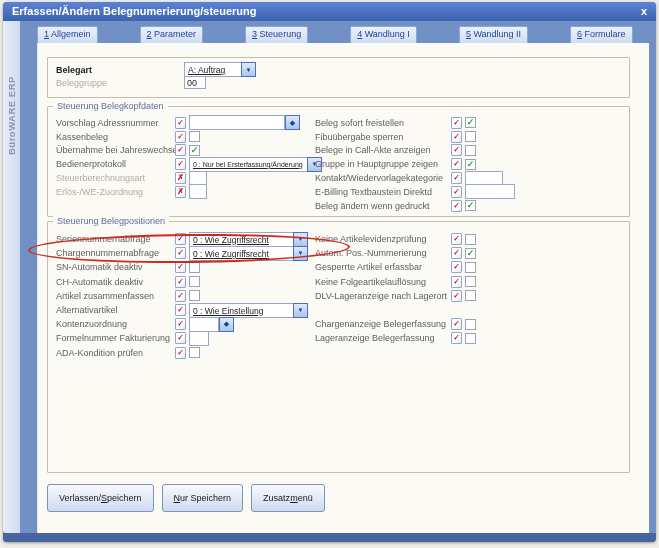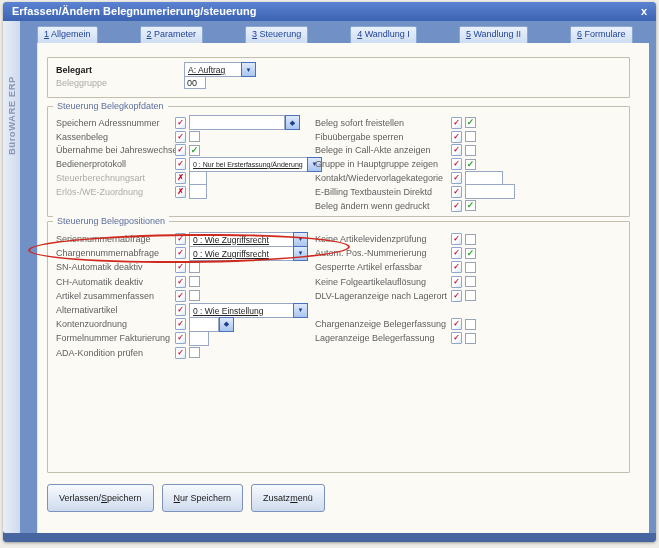--- a/index.html
+++ b/index.html
@@ -118,21 +118,21 @@
           <span class="lbl dim">Beleggruppe</span>
           <span class="ti w22">00</span>
         </div>
       </div>
 
       <div class="box box2">
         <span class="legend">Steuerung Belegkopfdaten</span>
         <div class="grid">
           <div class="lcol">
             <div class="row">
-              <span class="lbl">Speichern Adressnummer</span>
+              <span class="lbl">Vorschlag Adressnummer</span>
               <span class="fico">
                   <i>✓</i>
                 </span>
               <span class="ti tall w96"></span>
               <span class="mini-btn spin">
                   <span>◆</span>
                 </span>
             </div>
             <div class="row">
               <span class="lbl">Kassenbeleg</span>

